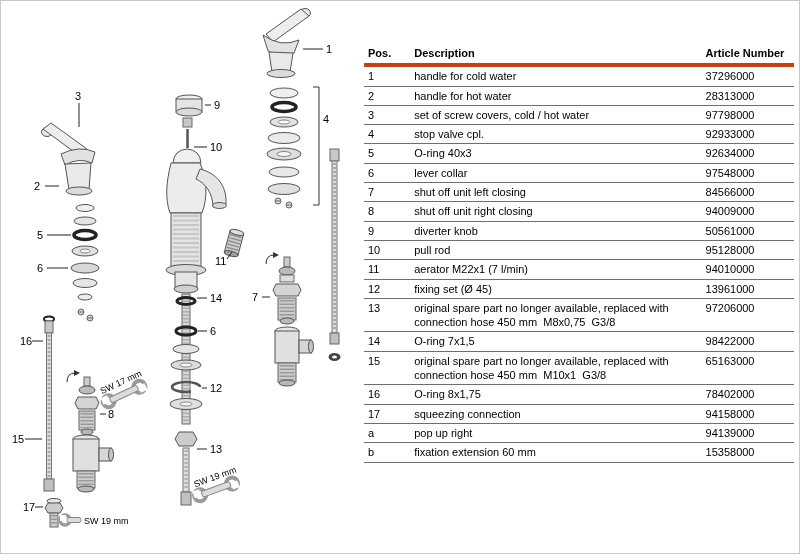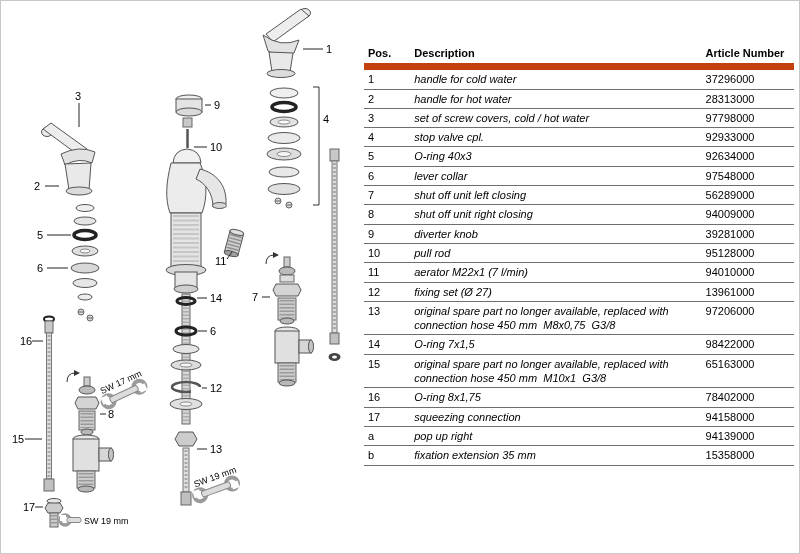--- a/index.html
+++ b/index.html
@@ -2,23 +2,23 @@
 <html><head>
 <meta charset="utf-8">
 <style>
   * { box-sizing: border-box; }
   html,body { margin:0; padding:0; background:#fff; }
   body { width:800px; height:554px; font-family:"Liberation Sans",sans-serif; color:#000; }
   .page { position:relative; width:800px; height:554px; background:#fff; border:1px solid #c8c8c8; overflow:hidden; }
   .diagram { position:absolute; left:0; top:0; width:362px; height:552px; }
   .parts-table { position:absolute; left:363px; top:44px; width:430px; }
   table { width:100%; border-collapse:collapse; font-size:11px; line-height:1.3; }
-  th { font-weight:bold; text-align:left; padding:1px 4px 3px 4px; border-bottom:7px solid #c2410c; }
+  th { font-weight:bold; text-align:left; padding:1px 4px 3px 4px; border-bottom:4px solid #c2410c; }
   td { padding:2px 4px; border-bottom:1px solid #6e6e6e; vertical-align:top; }
-  td.desc { white-space:pre-wrap;font-style:italic; }
+  td.desc { white-space:pre-wrap; }
   svg text { font-family:"Liberation Sans",sans-serif; font-size:11px; fill:#000; }
   svg text.sw { font-size:9px; }
 </style>
 </head>
 <body>
 
 <div class="page">
 
   <div class="diagram">
     <svg viewBox="0 0 362 552" width="362" height="552" xmlns="http://www.w3.org/2000/svg">
@@ -301,45 +301,45 @@
             <td>92634000</td>
           </tr>
         <tr>
             <td>6</td>
             <td class="desc">lever collar</td>
             <td>97548000</td>
           </tr>
         <tr>
             <td>7</td>
             <td class="desc">shut off unit left closing</td>
-            <td>56289000</td>
+            <td>84566000</td>
           </tr>
         <tr>
             <td>8</td>
             <td class="desc">shut off unit right closing</td>
             <td>94009000</td>
           </tr>
         <tr>
             <td>9</td>
             <td class="desc">diverter knob</td>
-            <td>39281000</td>
+            <td>50561000</td>
           </tr>
         <tr>
             <td>10</td>
             <td class="desc">pull rod</td>
             <td>95128000</td>
           </tr>
         <tr>
             <td>11</td>
             <td class="desc">aerator M22x1 (7 l/min)</td>
             <td>94010000</td>
           </tr>
         <tr>
             <td>12</td>
-            <td class="desc">fixing set (Ø 27)</td>
+            <td class="desc">fixing set (Ø 45)</td>
             <td>13961000</td>
           </tr>
         <tr>
             <td>13</td>
             <td class="desc">original spare part no longer available, replaced with
 connection hose 450 mm  M8x0,75  G3/8</td>
             <td>97206000</td>
           </tr>
         <tr>
             <td>14</td>
@@ -362,20 +362,20 @@
             <td class="desc">squeezing connection</td>
             <td>94158000</td>
           </tr>
         <tr>
             <td>a</td>
             <td class="desc">pop up right</td>
             <td>94139000</td>
           </tr>
         <tr>
             <td>b</td>
-            <td class="desc">fixation extension 35 mm</td>
+            <td class="desc">fixation extension 60 mm</td>
             <td>15358000</td>
           </tr>
       </tbody>
     </table>
   </div>
 
 </div>
 
 </body></html>

